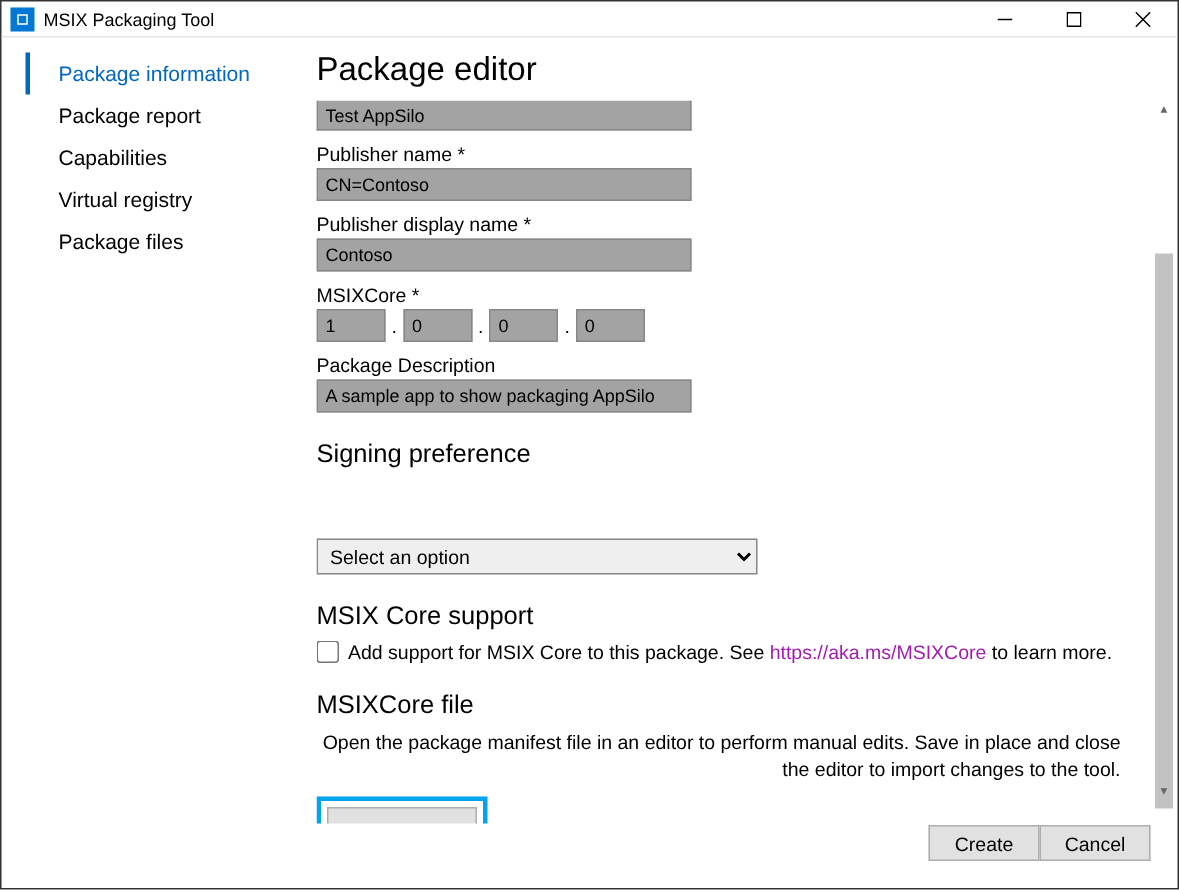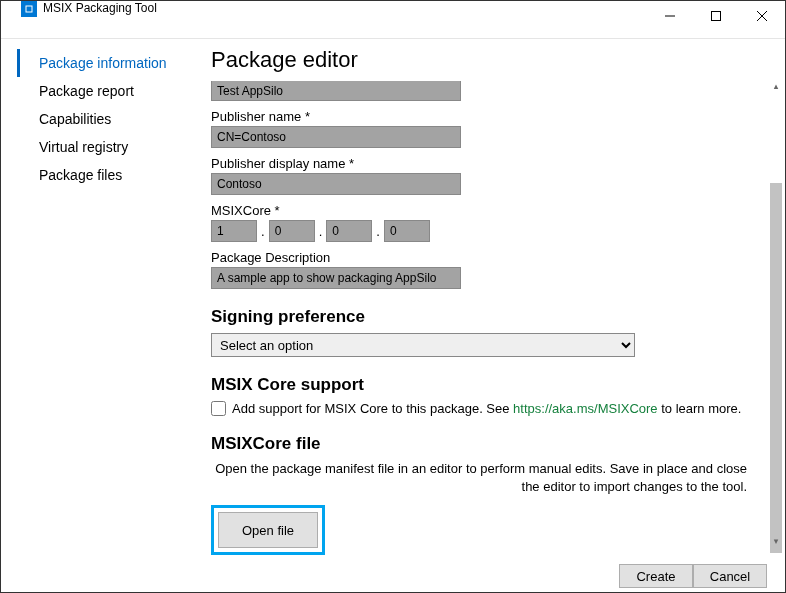--- a/index.html
+++ b/index.html
@@ -9,23 +9,24 @@
     font-size: 13px;
     color: #000;
     background: #fff;
     width: 786px;
     height: 593px;
     overflow: hidden;
     border: 1px solid #333;
     position: relative;
   }
   .titlebar {
-    height: 38px;
+    height: 24px;
     display: flex;
-    padding: 0 0 0 20px;
+    align-items: center;
+    padding: 0 0 0 6px;
     border-bottom: 1px solid #e5e5e5;
   }
   .titlebar .app-icon {
     width: 16px; height: 16px;
     background: #0078d4;
     margin-right: 6px;
     display:flex;align-items:center;justify-content:center;
   }
   .titlebar .app-icon svg { display:block; }
   .titlebar .title { flex:0 0 auto; font-size:12px; }
@@ -90,35 +91,36 @@
     font-family: inherit;
     font-size: 12px;
     width: 250px;
     background:#a3a3a3;
   }
   .text-input.cut-top { border-top: none; height: 20px; }
   .version-row { display:flex; align-items:center; gap:4px; }
   .version-row .text-input { width: 46px; }
   .section-head {
     font-size: 17px;
-    font-weight: 700;
+    font-weight: 400;
     margin: 18px 0 6px 0;
   }
   select.combo {
-    width: 424px;
+    width: 294px;
     height: 24px;
     border: 1px solid #888;
     background: #efefef;
     font-family: inherit;
     font-size: 13px;
     padding: 0 4px;
+    margin-top: 40px;
   }
   .chk-row { display:flex; align-items:center; gap:6px; margin-top:4px; font-size:13px;}
   .chk-row input[type=checkbox]{ width:15px; height:15px; margin:0;}
-  .chk-row a { color:#15803d; text-decoration:none; }
+  .chk-row a { color:#a21caf; text-decoration:none; }
   .manifest-desc { font-size:13px; margin:4px 0 10px 0; line-height:1.35; max-width:540px;text-align:right;}
   .open-file-wrap {
     display:inline-block;
     border: 3px solid #00a4ef;
     padding: 4px;
   }
   button.btn {
     font-family: inherit;
     font-size: 13px;
     height: 36px;

